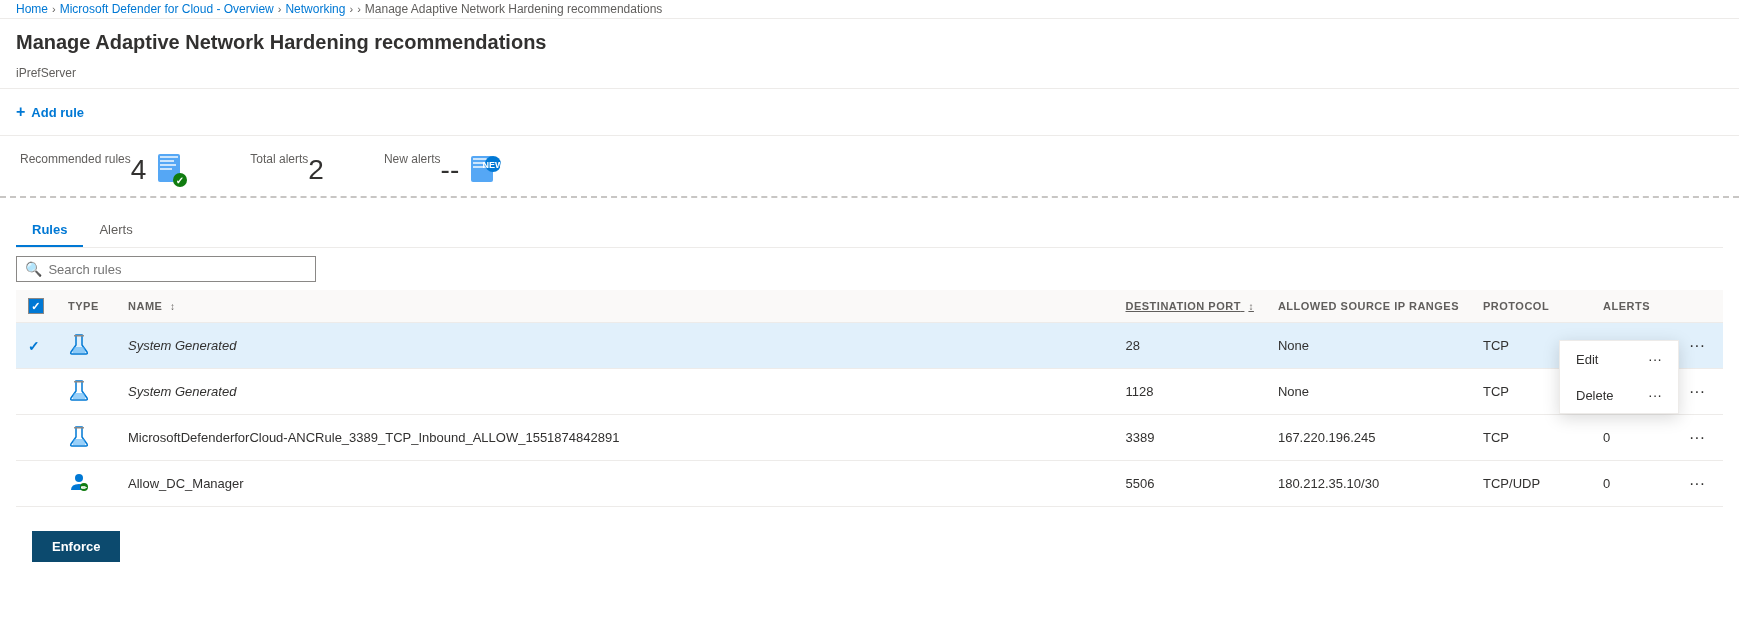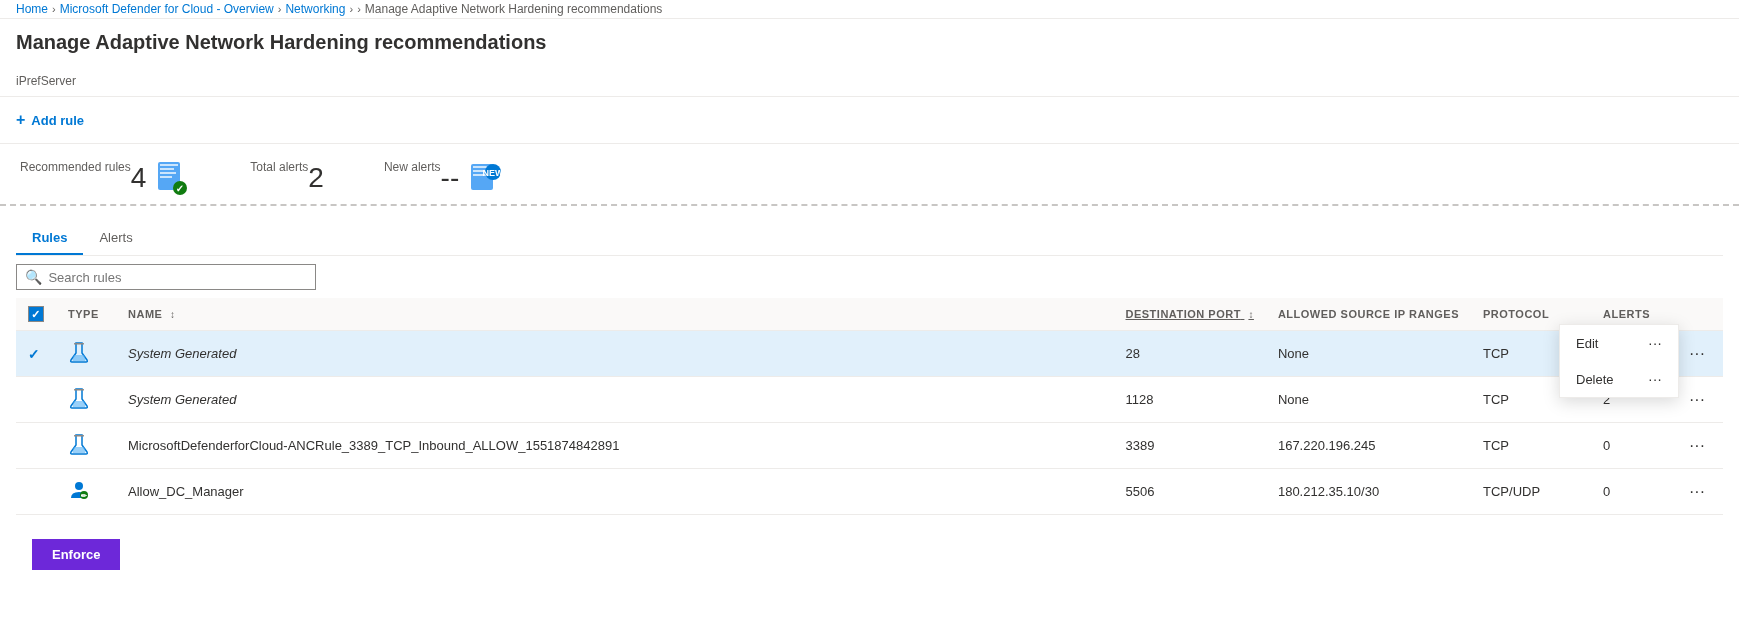--- a/index.html
+++ b/index.html
@@ -4,21 +4,21 @@
   <style>
     * { box-sizing: border-box; margin: 0; padding: 0; }
     body { font-family: 'Segoe UI', Arial, sans-serif; font-size: 13px; color: #323130; background: #fff; }
 
     .breadcrumb { display: flex; align-items: center; gap: 4px; padding: 2px 16px; font-size: 12px; color: #605e5c; background: #fff; border-bottom: 1px solid #edebe9; }
     .breadcrumb a { color: #0078d4; text-decoration: none; }
     .breadcrumb-sep { color: #605e5c; font-size: 11px; }
 
     .page-header { padding: 12px 16px 8px; border-bottom: 1px solid #edebe9; }
     .page-title { font-size: 20px; font-weight: 600; color: #323130; }
-    .page-subtitle { font-size: 12px; color: #605e5c; margin-top: 20px; }
+    .page-subtitle { font-size: 12px; color: #605e5c; margin-top: 12px; }
 
     .toolbar { padding: 10px 16px; border-bottom: 1px solid #edebe9; }
     .add-rule-btn { display: flex; align-items: center; gap: 6px; background: none; border: none; color: #0078d4; cursor: pointer; font-size: 13px; font-weight: 600; padding: 4px 0; }
     .plus-icon { font-size: 16px; font-weight: bold; }
 
     .stats-section { display: flex; gap: 60px; padding: 16px 20px 8px; border-bottom: 2px dashed #c8c6c4; }
     .stat-item { display: flex; flex-direction: row; }
     .stat-label { font-size: 12px; color: #605e5c; margin-bottom: 4px; }
     .stat-value-row { display: flex; align-items: center; gap: 8px; }
     .stat-number { font-size: 28px; font-weight: 300; color: #323130; }
@@ -57,21 +57,21 @@
     .checkbox { width: 16px; height: 16px; border: 1px solid #8a8886; background: #0078d4; display: flex; align-items: center; justify-content: center; }
     .checkbox-check { color: white; font-size: 11px; }
 
     .more-btn { background: none; border: none; cursor: pointer; color: #323130; font-size: 16px; padding: 2px 6px; }
 
     .context-menu { position: absolute; right: 60px; top: 50px; background: #fff; border: 1px solid #edebe9; box-shadow: 0 4px 16px rgba(0,0,0,0.15); z-index: 100; min-width: 120px; }
     .context-menu-item { padding: 10px 16px; cursor: pointer; font-size: 13px; color: #323130; display: flex; align-items: center; }
     .context-menu-item-with-dots { display: flex; justify-content: space-between; align-items: center; }
     .context-dots { color: #323130; font-size: 14px; }
 
-    .enforce-btn { margin: 12px 16px; background: #6d28d9; color: white; border: none; padding: 8px 20px; font-size: 13px; font-weight: 600; cursor: pointer; min-width: 80px; }
+    .enforce-btn { margin: 12px 16px; background: #0c4a6e; color: white; border: none; padding: 8px 20px; font-size: 13px; font-weight: 600; cursor: pointer; min-width: 80px; }
 
     .sort-arrow { font-size: 10px; margin-left: 4px; color: #605e5c; }
   </style>
 </head>
 <body>
 
 <div class="breadcrumb">
   <a href="#">Home</a>
   <span class="breadcrumb-sep">›</span>
   <a href="#">Microsoft Defender for Cloud - Overview</a>
@@ -230,21 +230,21 @@
     <td>Allow_DC_Manager</td>
     <td>5506</td>
     <td>180.212.35.10/30</td>
     <td>TCP/UDP</td>
     <td>0</td>
     <td><button class="more-btn">···</button></td>
   </tr>
       </tbody>
   </table>
 
-  <div class="context-menu" style="top: 26px;">
+  <div class="context-menu" style="top: 50px;">
     <div class="context-menu-item context-menu-item-with-dots">
       <span>Edit</span>
       <span class="context-dots">···</span>
     </div>
     <div class="context-menu-item context-menu-item-with-dots">
       <span>Delete</span>
       <span class="context-dots">···</span>
     </div>
   </div>
 </div>

